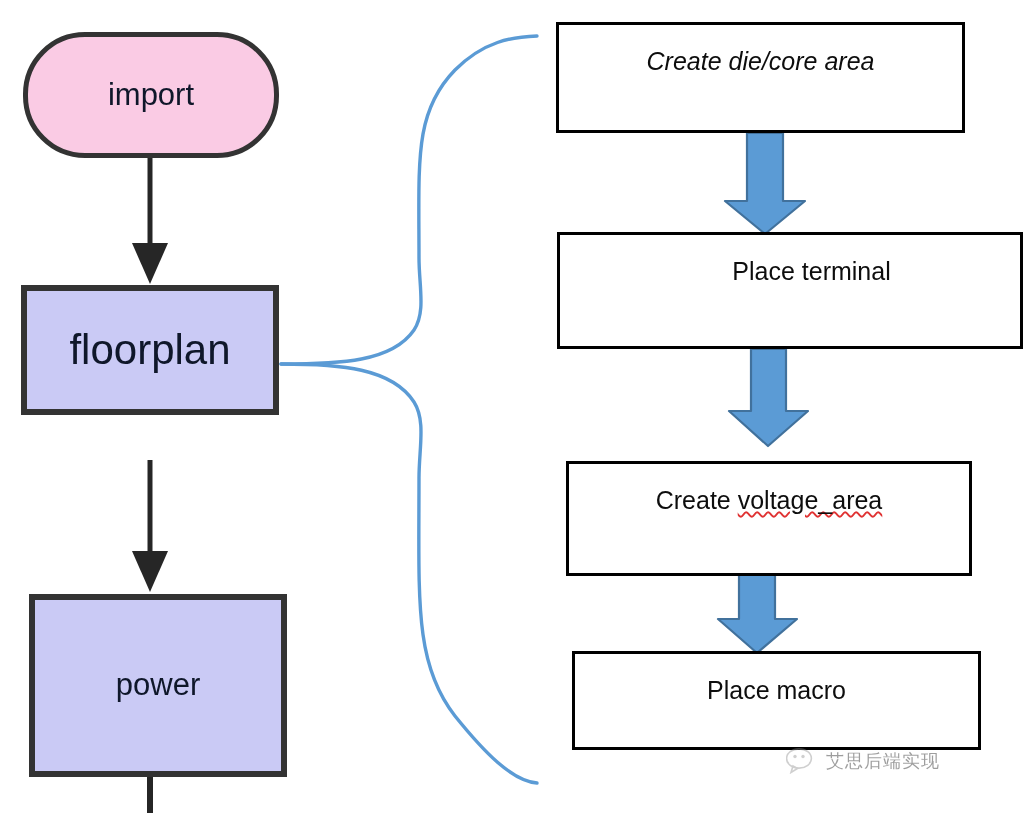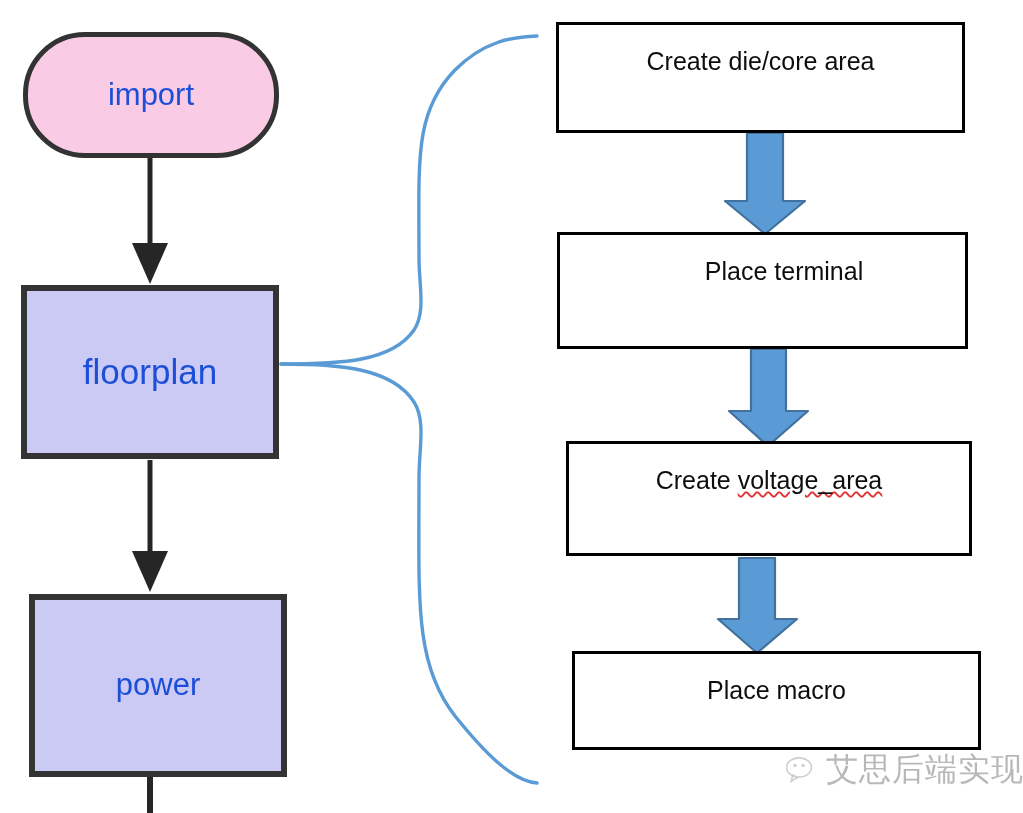--- a/index.html
+++ b/index.html
@@ -17,42 +17,42 @@
     background: #ffffff;
     overflow: hidden;
   }
   
   .node {
     position: absolute;
     box-sizing: border-box;
     display: flex;
     align-items: center;
     justify-content: center;
-    color: #1d4ed8;
+    color: #0f172a;
     text-align: center;
     line-height: 1.1;
   }
   .node-import {
     left: 23px;
     top: 32px;
     width: 256px;
     height: 126px;
     background: #facbe4;
     border: 5px solid #333333;
     border-radius: 62px;
     font-size: 31px;
   }
   .node-floorplan {
     left: 21px;
     top: 285px;
     width: 258px;
-    height: 174px;
+    height: 130px;
     background: #cacaf5;
     border: 6px solid #333333;
-    font-size: 35px;
+    font-size: 42px;
   }
   .node-power {
     left: 21px;
     top: 594px;
     width: 258px;
     height: 183px;
     background: #cacaf5;
     border: 6px solid #333333;
     font-size: 31px;
     margin-left: 8px;
@@ -64,23 +64,23 @@
     background: #ffffff;
     border: 3px solid #000000;
     color: #0d0d0d;
     font-size: 25px;
     text-align: center;
   }
   .stage-box .stage-label {
     display: block;
     margin-top: 22px;
   }
-  .box-die   { left: 556px; top: 22px;  width: 409px; height: 111px; }
-  .box-term  { left: 557px; top: 232px; width: 411px; height: 117px; padding-left: 43px; }
-  .box-volt  { left: 566px; top: 441px; width: 406px; height: 115px; }
+  .box-die   { left: 556px; top: 22px;  width: 409px; height: 111px; font-style: italic; }
+  .box-term  { left: 557px; top: 232px; width: 466px; height: 117px; padding-left: 43px; }
+  .box-volt  { left: 566px; top: 461px; width: 406px; height: 115px; }
   .box-macro { left: 572px; top: 651px; width: 409px; height: 99px; }
 
   .spell {
     text-decoration: underline;
     text-decoration-color: #e03232;
     text-decoration-style: wavy;
     text-decoration-thickness: 2px;
     text-underline-offset: 2px;
   }
   
@@ -96,22 +96,22 @@
     position: absolute;
     left: 786px;
     top: 748px;
     display: flex;
     align-items: center;
     gap: 6px;
     opacity: 0.42;
     filter: grayscale(1);
   }
   #watermark .wm-text {
-    font-size: 32px;
-    color: #0369a1;
+    font-size: 18px;
+    color: #0f172a;
     letter-spacing: 1px;
     white-space: nowrap;
   }
 </style>
 </head>
 <body>
 
 <div id="canvas">
 
   <svg id="links" viewBox="0 0 1023 813" xmlns="http://www.w3.org/2000/svg">

